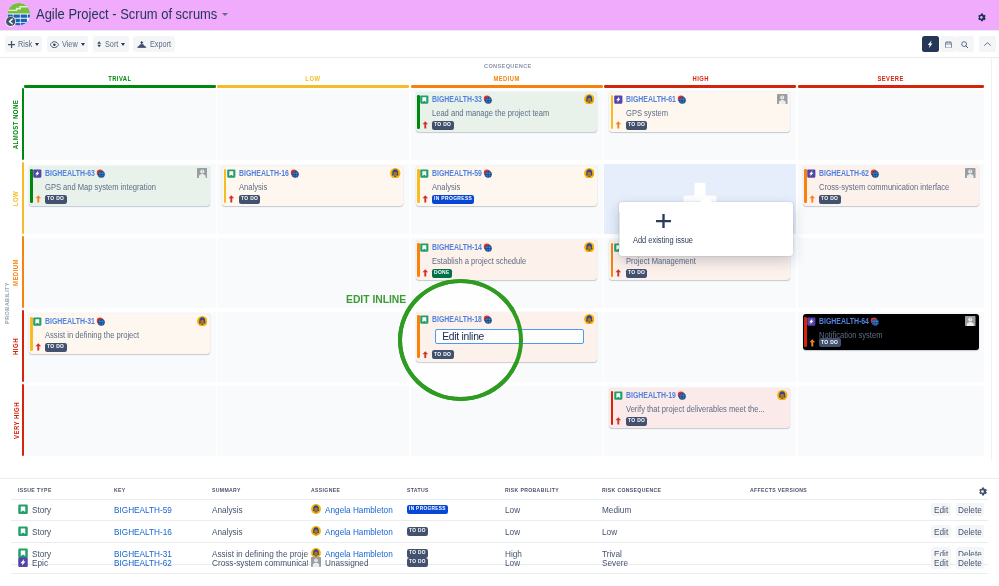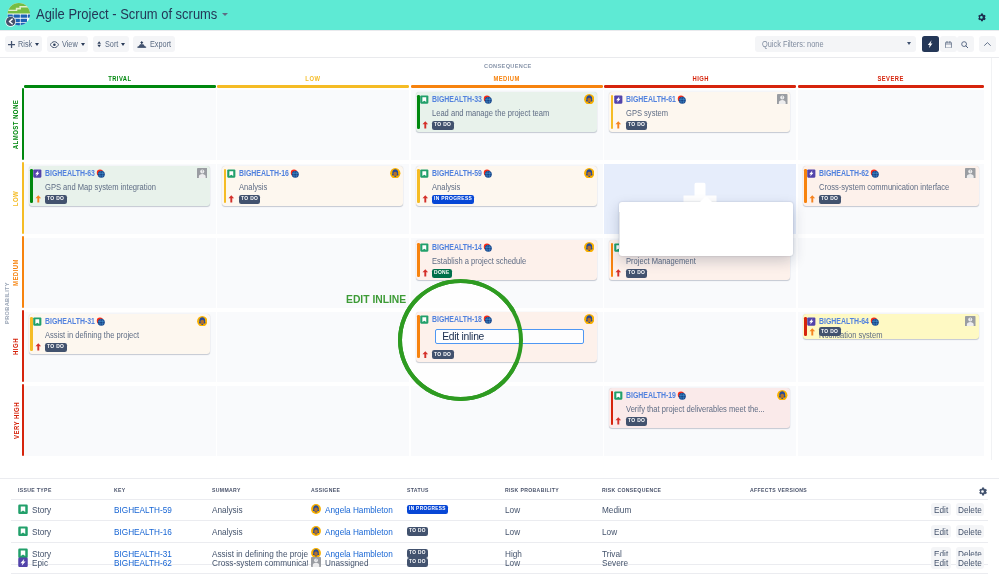--- a/index.html
+++ b/index.html
@@ -1,21 +1,21 @@
 <!DOCTYPE html>
 <html><head>
 <meta charset="utf-8">
 <style>
   *{box-sizing:border-box;margin:0;padding:0}
   html,body{width:999px;height:586px;overflow:hidden}
   body{font-family:"Liberation Sans",sans-serif;background:#fff;color:#42526E;font-size:11px;-webkit-font-smoothing:antialiased}
   .nw{display:inline-block;white-space:nowrap;transform-origin:left center}
 
   
-  .hdr{position:absolute;left:0;top:0;width:999px;height:31px;background:#5eead4}
+  .hdr{position:absolute;left:0;top:0;width:999px;height:31px;background:#f0abfc}
   .hdr:after{content:"";position:absolute;left:0;bottom:0;width:999px;height:1px;background:#e9eaed}
   .logo{position:absolute;left:2px;top:0px;width:30px;height:30px}
   .hdr-title{position:absolute;left:35.5px;top:6px;height:15px;white-space:nowrap;color:#243757;font-size:14px}
   .hdr-title .nw{transform:scaleX(.925);transform-origin:left center}
   .caret{display:inline-block;width:0;height:0;border-left:3.2px solid transparent;border-right:3.2px solid transparent;border-top:3.5px solid #5e6c84;vertical-align:middle}
   .nav{position:absolute;left:710.2px;top:0;height:31px;display:flex;align-items:flex-start}
   .nav a{position:relative;display:block;padding:10.2px 0 0;margin:0 8.4px;font-size:11.25px;line-height:11.5px;height:31px;color:#42526E;text-decoration:none;white-space:nowrap}
   .nav a .nw{transform:scaleX(.75);transform-origin:left center}
   .nav a.active{color:#1164d6}
   .nav a.active:after{content:"";position:absolute;left:-8.4px;right:-8.4px;bottom:0;height:2px;background:#1164d6}
@@ -167,24 +167,20 @@
         <span class="sicon" style="margin-right:1.5px">
           <svg viewBox="0 0 17 12.2" width="9.5" height="6.8">
             <path d="M8.5 0 5.5 3.5h1.9v3h2.2v-3h1.9z" fill="#2b3c59"></path>
             <path d="M1.4 11.6 5.5 5.7h6L15.6 11.6z" fill="#42526E"></path>
             <rect x=".4" y="10" width="16.2" height="2.2" rx=".8" fill="#42526E"></rect>
           </svg>
         </span>
         <span><span class="nw" style="margin-right: -2.88px;">Export</span></span>
       </div>
     </div>
-  <div class="qf">
-      <span class="nw" style="margin-right: -13.5px;">Quick Filters: none</span>
-      <span class="cw"></span>
-    </div>
   <div class="tbicon on" style="left:921.6px;width:17.1px;height:16.4px">
       <svg viewBox="0 0 10 14" width="6.1" height="8.4">
         <path fill="#fff" d="M7.6.4 1.2 8.2h3.1L3.3 13.6 9 6h-3.2z"></path>
       </svg>
     </div>
   <div class="tbicon" style="left:939.9px;width:16.9px;height:16.4px">
       <svg viewBox="0 0 13 14" width="6.9" height="7.5">
         <rect x=".8" y="2.2" width="11.4" height="11" rx="1.3" fill="none" stroke="#5b6b83" stroke-width="1.4"></rect>
         <path d="M3.8 .5v3M9.2 .5v3" stroke="#5b6b83" stroke-width="1.4" stroke-linecap="round"></path>
         <path d="M.8 5.6h11.4" stroke="#5b6b83" stroke-width="1.3"></path>
@@ -748,21 +744,21 @@
             <circle cx="11" cy="11" r="10.8" fill="#f8b000"></circle>
             <path d="M11 2.8c-3.7 0-6.2 3-6.2 6.9 0 2.7.5 4.3 1.1 5.3h10.2c.6-1 1.1-2.6 1.1-5.3 0-3.9-2.5-6.9-6.2-6.9z" fill="#2a4b94"></path>
             <path d="M11 7.9c-2.2 0-3.7 2-4 4.4-.3 1.8.1 4 .7 5.2h6.6c.6-1.2 1-3.4.7-5.2-.3-2.4-1.8-4.4-4-4.4z" fill="#b2712a"></path>
             <rect x="9" y="16.6" width="4" height="2" rx="1" fill="#2a4b94"></rect>
             <ellipse cx="5.9" cy="14.1" rx="1.9" ry="1.5" fill="#2a4b94"></ellipse>
             <ellipse cx="16.1" cy="14.1" rx="1.9" ry="1.5" fill="#2a4b94"></ellipse>
           </svg>
         </span>
       </div>
       <input class="edit-input" style="left: 435.2px; top: 271.4px; width: 148.8px; height: 15px;" type="text" value="Edit inline">
-      <div class="card" style="left:802.8px;top:255.8px;width:175.90000000000003px;height:25px;background:#fef9c3">
+      <div class="card" style="left:802.8px;top:255.8px;width:175.90000000000003px;height:36px;background:#000000">
         <div class="bar" style="background:#d6240c"></div>
         <div class="k">
           <span style="display:flex">
             <svg viewBox="0 0 16 16" width="8.6" height="9.116">
               <rect x=".4" y=".4" width="15.2" height="15.2" rx="1.9" fill="#5243aa"></rect>
               <path d="M10.1 2.3 3.9 9.4h3.2l-1.1 4.3 6.1-7.1H8.9z" fill="#fff"></path>
             </svg>
           </span>
           <span class="key"><span class="nw" style="margin-right: -14.95px;">BIGHEALTH-64</span></span>
           <span style="display:flex">
@@ -848,20 +844,28 @@
             <path d="M11 7.9c-2.2 0-3.7 2-4 4.4-.3 1.8.1 4 .7 5.2h6.6c.6-1.2 1-3.4.7-5.2-.3-2.4-1.8-4.4-4-4.4z" fill="#b2712a"></path>
             <rect x="9" y="16.6" width="4" height="2" rx="1" fill="#2a4b94"></rect>
             <ellipse cx="5.9" cy="14.1" rx="1.9" ry="1.5" fill="#2a4b94"></ellipse>
             <ellipse cx="16.1" cy="14.1" rx="1.9" ry="1.5" fill="#2a4b94"></ellipse>
           </svg>
         </span>
       </div>
       <div class="popup" style="left:619px;top:144px;width:174px;height:54px">
         <div class="arrow"></div>
         <div class="sep"></div>
+        <div class="pit">
+          <div class="ic">
+            <svg viewBox="0 0 15 15" width="15" height="14.2">
+              <path d="M7.5 .6v13.8M.6 7.5h13.8" stroke="#2b3c59" stroke-width="2.5" stroke-linecap="square"></path>
+            </svg>
+          </div>
+          <div class="lb" style="top:33.3px"><span class="nw" style="margin-right: -14.06px;">Add existing issue</span></div>
+        </div>
       </div>
       <div class="anno-circle" style="left:398.4px;top:221px;width:125px;height:122px"></div>
       <div class="anno-ring" style="left:398.4px;top:221px;width:125px;height:122px"></div>
       <div class="anno-label" style="left:346.1px;top:236px"><span class="nw" style="margin-right: -1.04px;">EDIT INLINE</span></div>
     </div>
 </div>
 <div class="sb">
     <i></i>
   </div>
 

